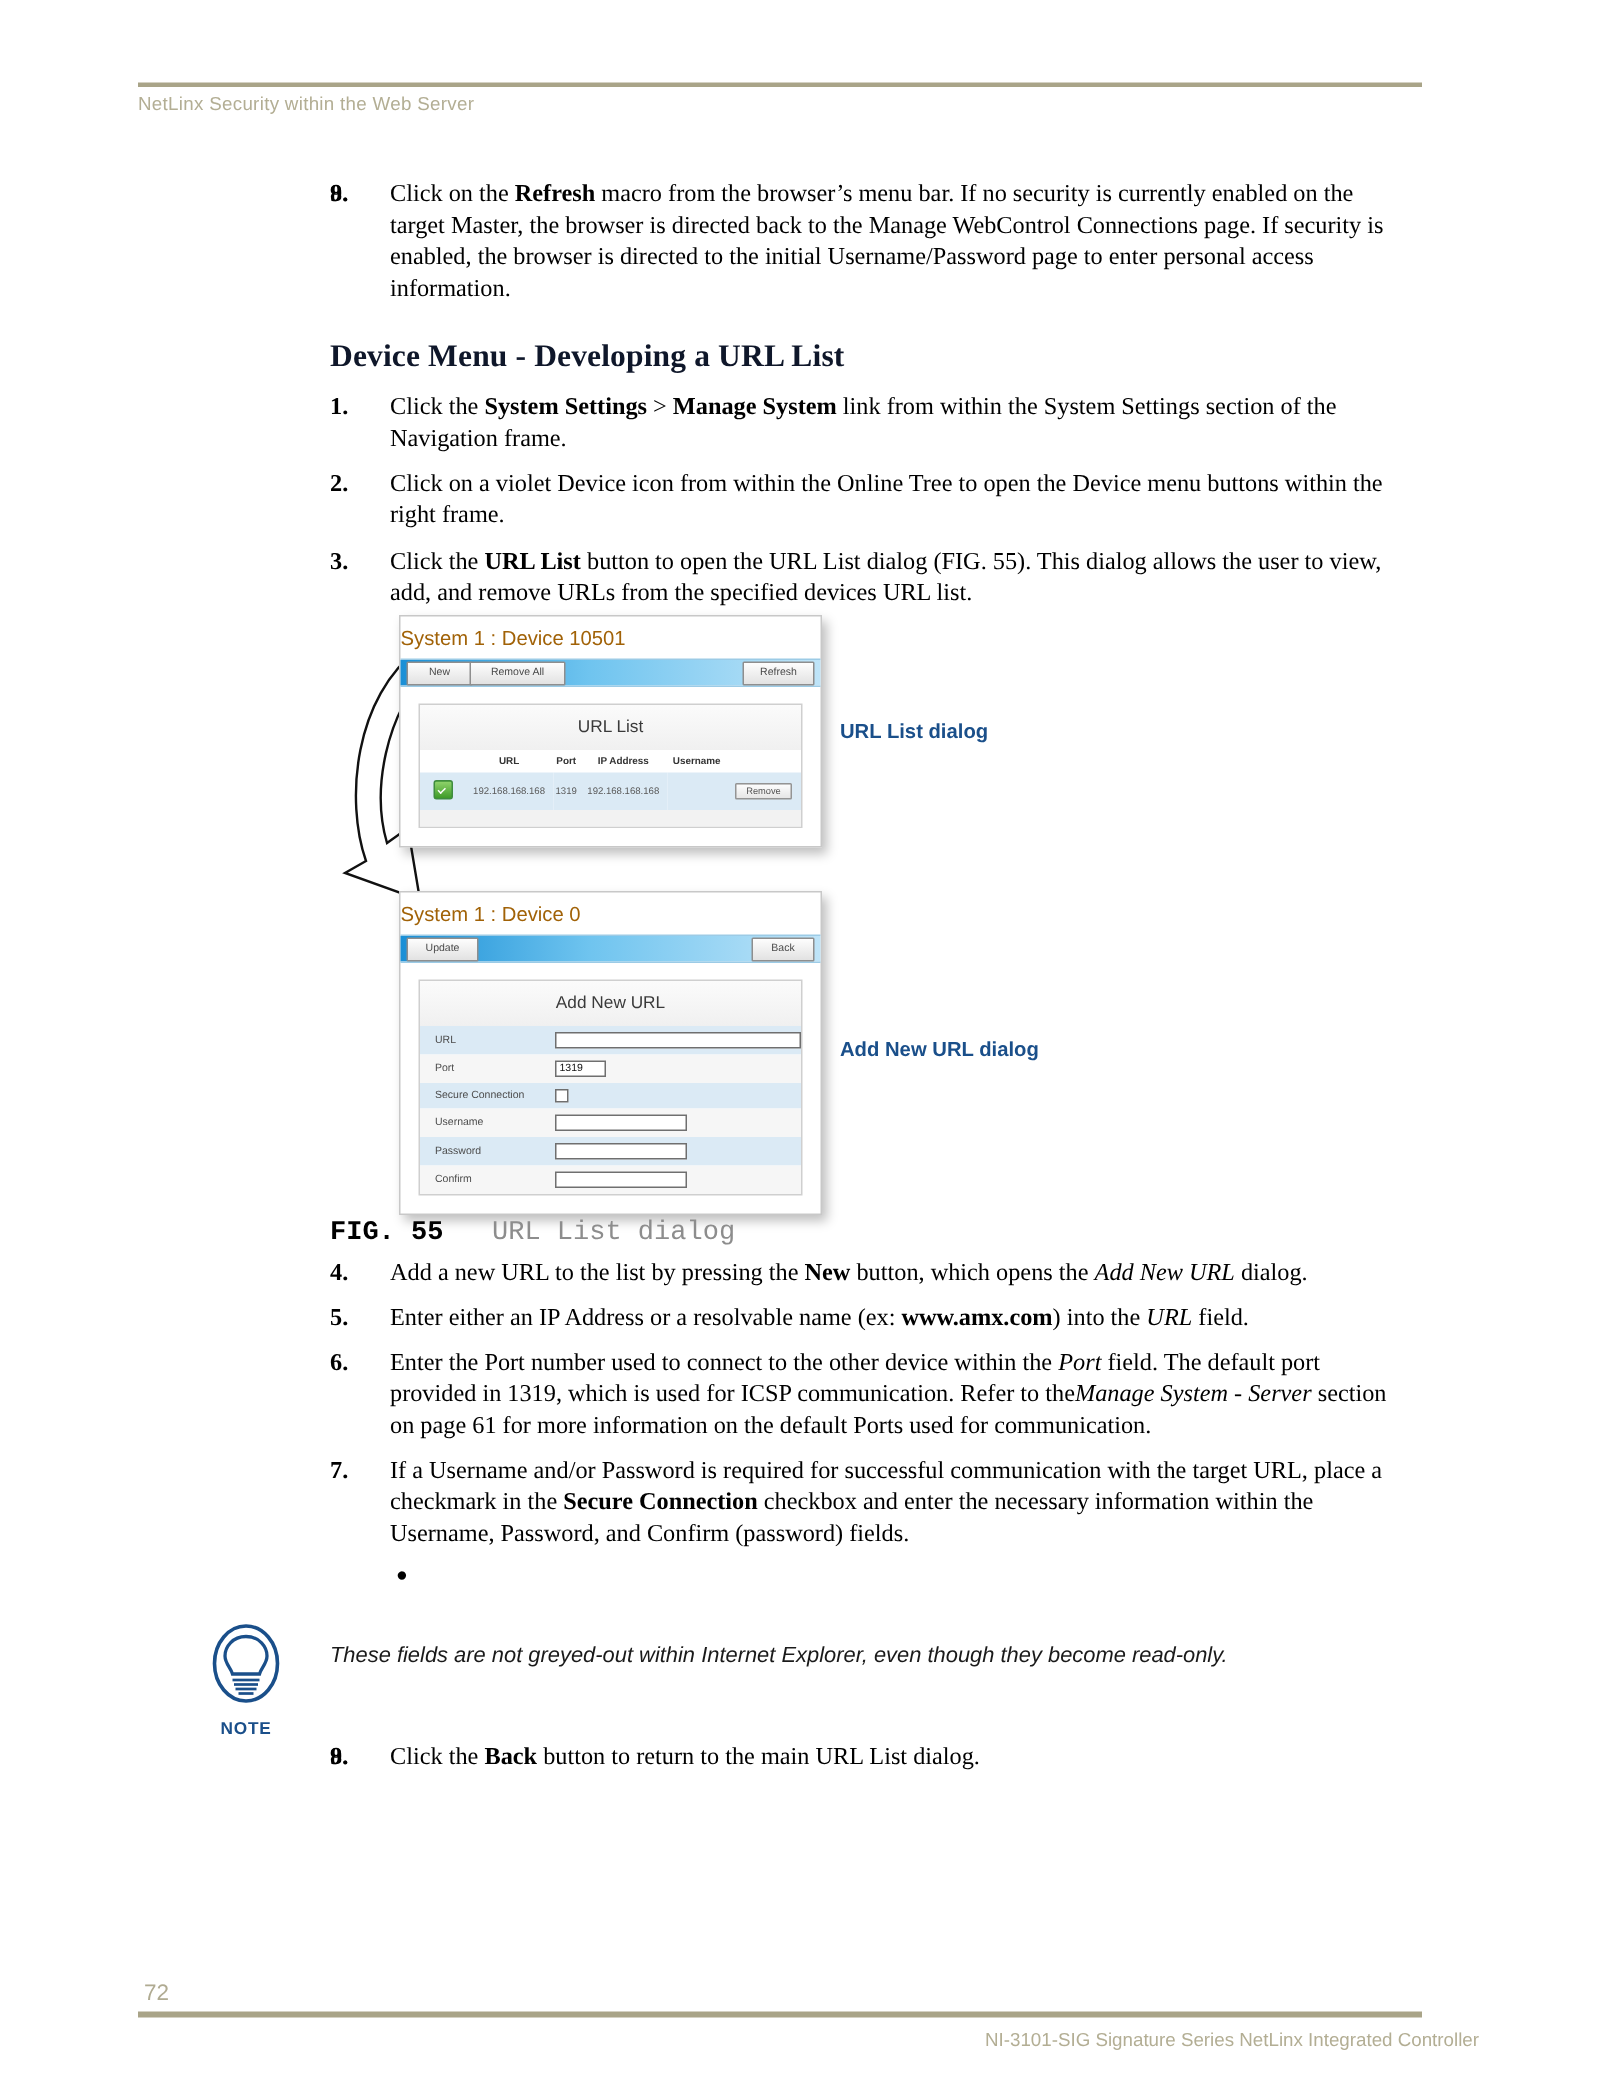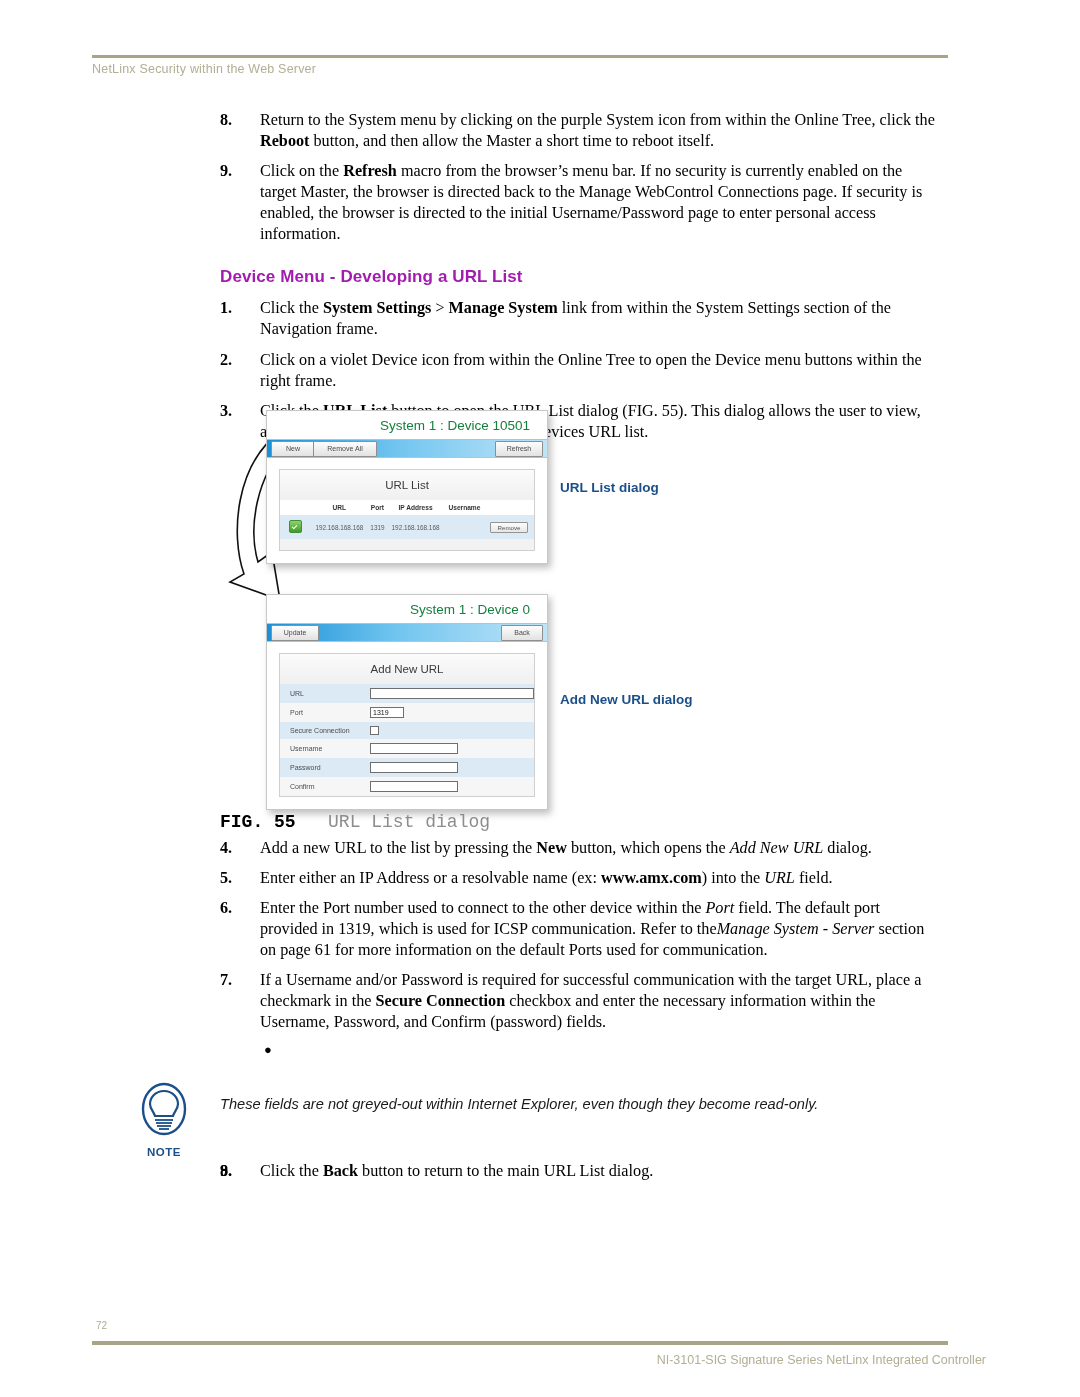--- a/index.html
+++ b/index.html
@@ -14,29 +14,29 @@
   .page{position:relative;width:1080px;height:1397px;border-radius:19px;}
 
   
   .hdr-rule{position:absolute;left:92px;top:55px;width:856px;height:3px;background:#a9a488;}
   .hdr-text{position:absolute;left:92px;top:62px;font-family:"Liberation Sans",sans-serif;
     font-size:12.5px;color:#b3ae94;letter-spacing:.2px;}
 
   
   .ftr-rule{position:absolute;left:92px;top:1341px;width:856px;height:4px;background:#a9a488;}
   .ftr-num{position:absolute;left:96px;top:1320px;font-family:"Liberation Sans",sans-serif;
-    font-size:10px;color:#b0ab92;}
+    font-size:15px;color:#b0ab92;}
   .ftr-title{position:absolute;right:94px;top:1321px;font-family:"Liberation Sans",sans-serif;
     font-size:12.5px;color:#b3ae94;margin-top:32px;}
 
   
   .content{position:absolute;left:220px;top:110px;width:715px;}
   h2.sec{
-    font-family:Liberation Sans, sans-serif;
-    font-size:17px;font-weight:bold;color:#a21caf;
+    font-family:Liberation Serif, serif;
+    font-size:21px;font-weight:bold;color:#0f172a;
     margin:22px 0 11px 0;letter-spacing:.1px;
   }
   ol.steps{list-style:none;margin:0;padding:0;}
   ol.steps li{
     position:relative;padding-left:40px;margin-bottom:9px;
     font-size:16.2px;line-height:1.30;text-align:left;
   }
   ol.steps li .num{
     position:absolute;left:0;top:0;width:26px;text-align:left;
     font-weight:bold;font-size:16.2px;
@@ -51,22 +51,22 @@
   i{font-style:italic;}
 
   
   .figwrap{position:absolute;left:228px;top:404px;width:700px;height:430px;}
   .figcap{position:absolute;left:220px;top:812px;font-family:Liberation Mono, monospace;font-size:18px;color:#8d8d8d;}
   .figcap b{color:#000;font-weight:bold;}
 
   
   .dlg{position:absolute;background:#ffffff;border:1px solid #c8c8c8;
        box-shadow:3px 4px 7px rgba(0,0,0,.25);}
-  .dlg-title{text-align:right;font-family:"Liberation Sans",sans-serif;
-       font-size:13.5px;color:#15803d;padding:7px 17px 6px 0;}
+  .dlg-title{text-align:left;font-family:"Liberation Sans",sans-serif;
+       font-size:13.5px;color:#a16207;padding:7px 17px 6px 0;}
   .toolbar{height:17px;position:relative;
        background:linear-gradient(to right,#1a8fd6 0%,#6fc4ef 45%,#bfe4f8 100%);
        border-top:1px solid #9ccbe6;border-bottom:1px solid #9ccbe6;}
   .tbtn{position:absolute;top:1px;height:14px;line-height:14px;
        background:linear-gradient(to bottom,#fdfdfd,#e2e2e2);
        border:1px solid #8e8e8e;border-radius:1px;
        font-family:"Liberation Sans",sans-serif;font-size:7px;color:#4a4a4a;
        text-align:center;padding:0 4px;}
   .panel{margin:11px 12px 12px 12px;border:1px solid #cfcfcf;background:#fff;}
   .panel-head{text-align:center;font-family:"Liberation Sans",sans-serif;
@@ -111,21 +111,21 @@
 </head>
 <body>
 
 <div class="page">
 
   <div class="hdr-rule"></div>
   <div class="hdr-text">NetLinx Security within the Web Server</div>
 
   <div class="content">
     <ol class="steps" id="steps-before">
-        <li><span class="num">8.</span><span>Return to the System menu by clicking on the purple System icon from within the Online Tree, click the <b>Reboot</b> button, and then allow the Master a short time to reboot itself.</span></li>
+        <li><span class="num">8.</span></li>
         <li><span class="num">9.</span><span>Click on the <b>Refresh</b> macro from the browser’s menu bar. If no security is currently enabled on the target Master, the browser is directed back to the Manage WebControl Connections page. If security is enabled, the browser is directed to the initial Username/Password page to enter personal access information.</span></li>
       </ol>
 
     <h2 class="sec">Device Menu - Developing a URL List</h2>
 
     <ol class="steps" id="steps-main">
         <li><span class="num">1.</span><span>Click the <b>System Settings</b> &gt; <b>Manage System</b> link from within the System Settings section of the Navigation frame.</span></li>
         <li><span class="num">2.</span><span>Click on a violet Device icon from within the Online Tree to open the Device menu buttons within the right frame.</span></li>
         <li><span class="num">3.</span><span>Click the <b>URL List</b> button to open the URL List dialog (FIG. 55). This dialog allows the user to view, add, and remove URLs from the specified devices URL list.</span></li>
       </ol>

